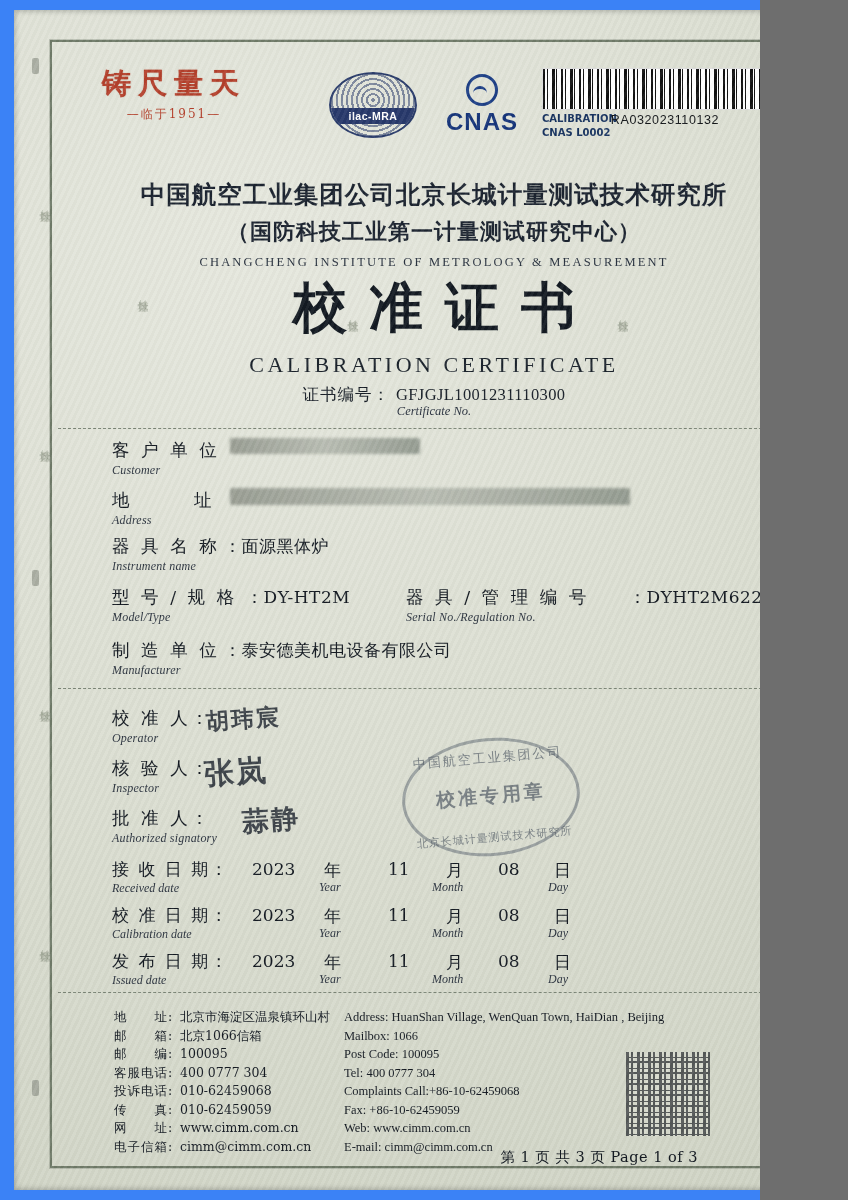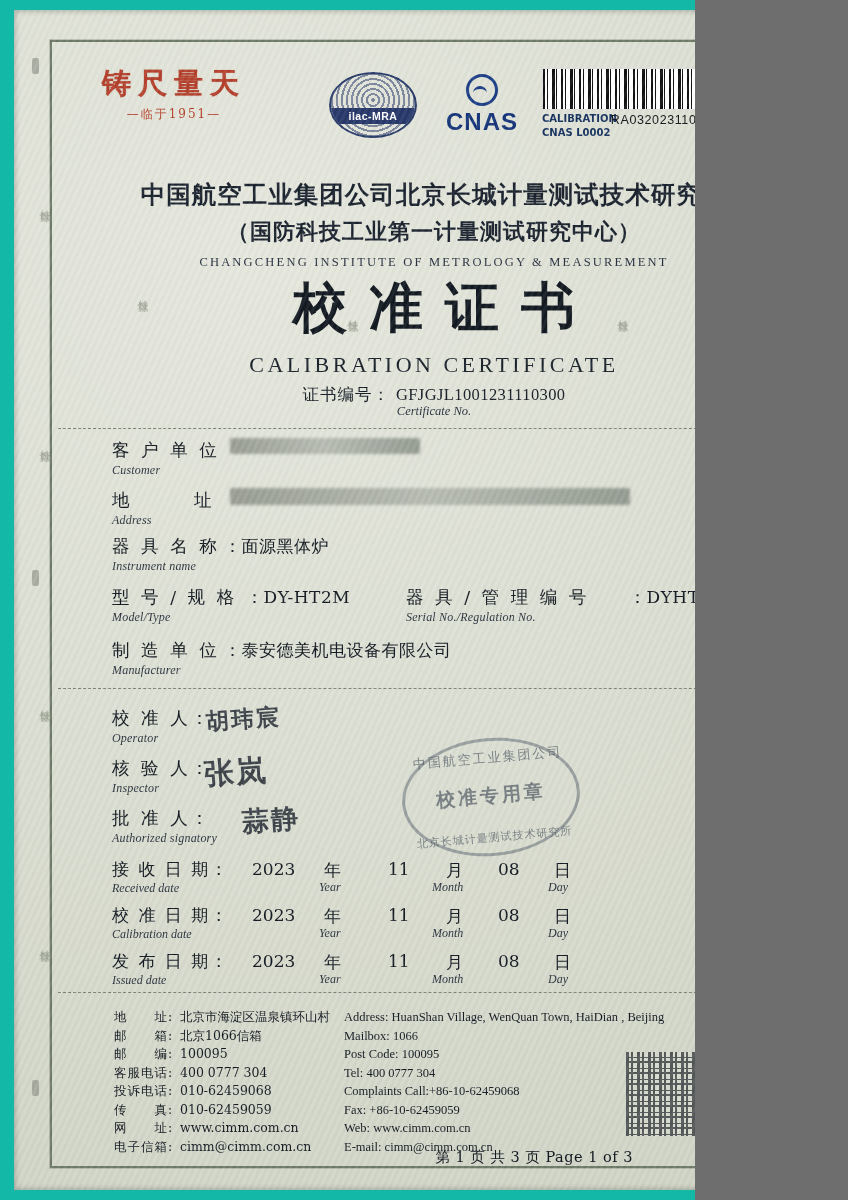--- a/index.html
+++ b/index.html
@@ -5,24 +5,24 @@
   html, body {
     margin: 0;
     padding: 0;
     background: #6e6e6e;
   }
   body {
     font-family: "Liberation Serif", serif;
   }
   .page {
     position: relative;
-    width: 695px;
+    width: 760px;
     height: 1200px;
     overflow: hidden;
-    background: #14b8a6;
+    background: #3b82f6;
   }
   
   .paper {
     position: absolute;
     left: 14px;
     top: 10px;
     width: 820px;
     height: 1180px;
     background:
       radial-gradient(circle at 30% 20%, #e6e8de 0%, #dcdfd3 45%, #cfd3c4 100%);

